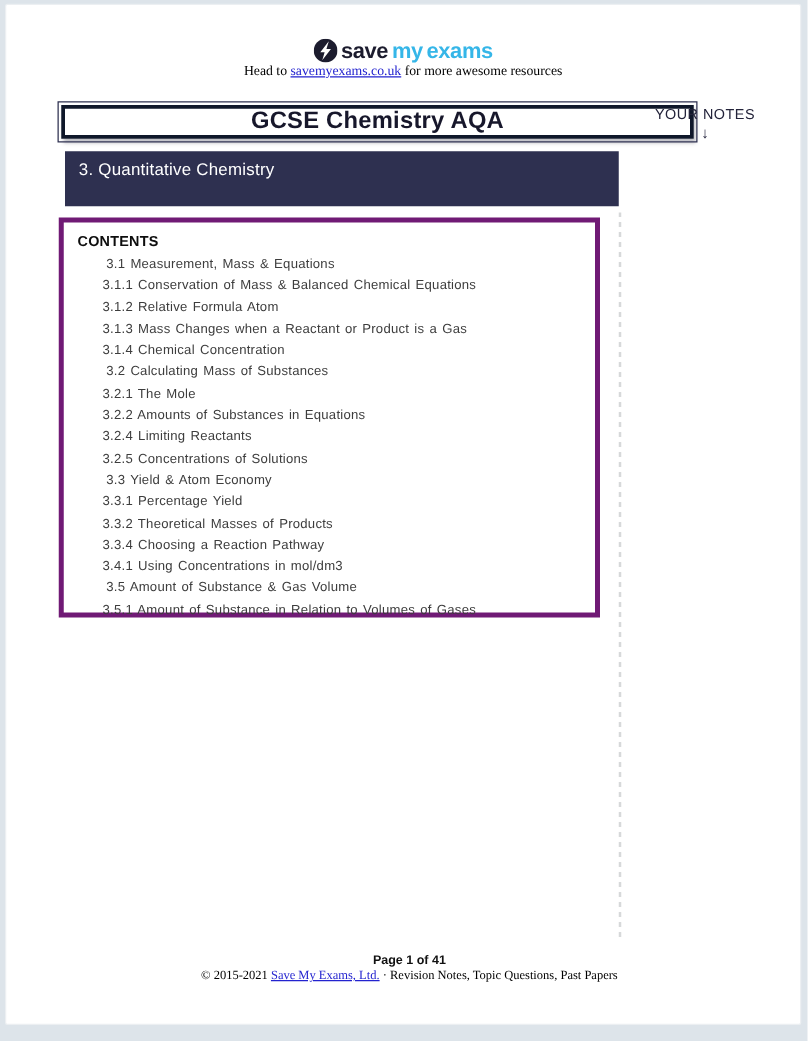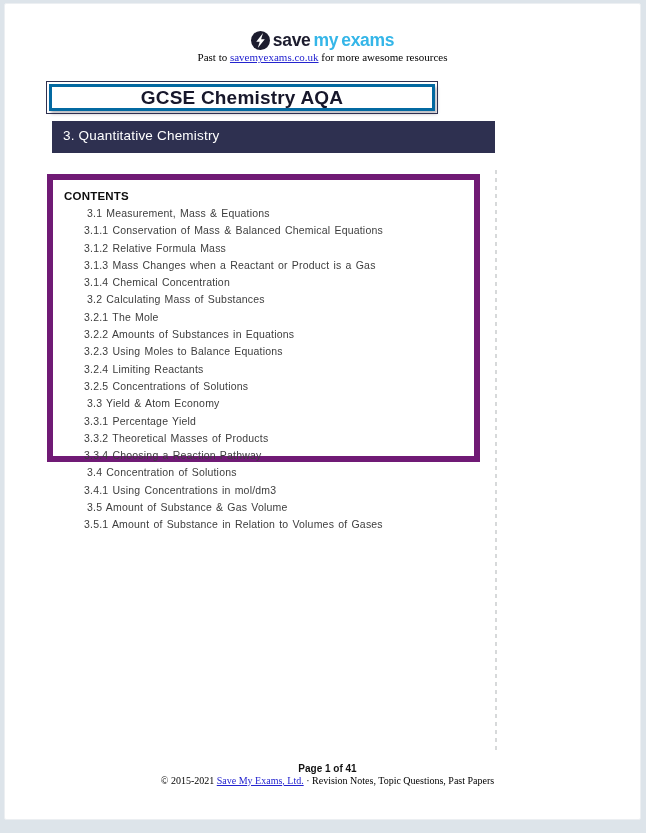--- a/index.html
+++ b/index.html
@@ -22,48 +22,48 @@
   .logo-save { color:#1c1c2e; }
   .logo-my { color:#35b6e8; margin-left:3px; }
   .logo-exams { color:#35b6e8; margin-left:3px; }
   .tagline {
     font-family:"Liberation Serif", serif;
     font-size:11px; color:#000; margin-top:1px;
   }
   .link { color:#2323cf; text-decoration:underline; cursor:pointer; }
   
   .title-box {
-    position:absolute; left:44px; top:80px; width:386px; height:27px;
+    position:absolute; left:44px; top:80px; width:506px; height:27px;
     background:#fff;
-    border:3px solid #0369a1;
+    border:3px solid #0f172a;
     outline:1px solid #2e3050; outline-offset:2px;
     box-shadow:2px 3px 3px rgba(110,110,125,.45);
-    display:flex; align-items:center; justify-content:center;
+    display:flex; align-items:flex-end; justify-content:center;
   }
   .title-box h1 {
     font-size:19px; font-weight:bold; color:#17172b; letter-spacing:0.2px;
   }
   .section-banner {
-    position:absolute; left:47px; top:117px; width:443px; height:32px;
+    position:absolute; left:47px; top:117px; width:443px; height:44px;
     background:#2e3050; color:#ffffff;
     font-size:13.5px; line-height:30px; padding-left:11px;
     letter-spacing:0.2px;
   }
   
   .your-notes { position:absolute; left:499px; top:82px; width:120px; text-align:center; }
   .your-notes-label { font-size:11.5px; color:#23233a; letter-spacing:0.4px; }
   .your-notes-arrow { font-size:12px; font-weight:bold; color:#1b1b35; margin-top:1px; }
   .divider {
     position:absolute; left:490px; top:166px; width:2px; height:582px;
     background:repeating-linear-gradient(to bottom, #d7d9da 0 4px, transparent 4px 8px);
   }
   
   .contents-box {
-    position:absolute; left:42px; top:170px; width:433px; height:288px;
-    border:6px solid #701a75; background:#fff;
+    position:absolute; left:42px; top:170px; width:433px; height:320px;
+    border:4px solid #701a75; background:#fff;
     padding:9px 10px 0 10px;
   }
   .contents-heading {
     font-size:11.5px; font-weight:bold; color:#0d0d0d;
     letter-spacing:0.2px; margin:1px 0 3px 1px;
   }
   .toc-item {
     font-size:10.5px; color:#3d3d3d; line-height:17.3px;
     letter-spacing:0.2px; word-spacing:1px; white-space:nowrap;
   }
@@ -88,52 +88,54 @@
         <svg viewBox="0 0 24 24" width="19" height="19" aria-hidden="true">
           <circle cx="12" cy="12" r="12" fill="#1c1c2e"></circle>
           <path d="M15.2 2.4 L6.6 13.6 h4.4 L8.6 21.6 l8.8-11.2 h-4.6 z" fill="#ffffff"></path>
         </svg>
       </span>
       <span class="logo-word logo-save">save</span>
       <span class="logo-word logo-my">my</span>
       <span class="logo-word logo-exams">exams</span>
     </div>
     <div class="tagline">
-      <span>Past to </span><a class="link" href="#">savemyexams.co.uk</a><span> for more awesome resources</span>
+      <span>Head to </span><a class="link" href="#">savemyexams.co.uk</a><span> for more awesome resources</span>
     </div>
   </div>
 
   <div class="title-box">
     <h1>GCSE Chemistry AQA</h1>
   </div>
 
   <div class="section-banner">3. Quantitative Chemistry</div>
 
+  <div class="your-notes">
+    <div class="your-notes-label">YOUR NOTES</div>
+    <div class="your-notes-arrow">↓</div>
+  </div>
 
   <div class="divider"></div>
 
   <div class="contents-box">
     <div class="contents-heading">CONTENTS</div>
     <div id="toc-list">
         <div class="toc-item level-1">3.1 Measurement, Mass &amp; Equations</div>
         <div class="toc-item level-2">3.1.1 Conservation of Mass &amp; Balanced Chemical Equations</div>
-        <div class="toc-item level-2">3.1.2 Relative Formula Mass</div>
+        <div class="toc-item level-2">3.1.2 Relative Formula Atom</div>
         <div class="toc-item level-2">3.1.3 Mass Changes when a Reactant or Product is a Gas</div>
         <div class="toc-item level-2">3.1.4 Chemical Concentration</div>
         <div class="toc-item level-1">3.2 Calculating Mass of Substances</div>
         <div class="toc-item level-2">3.2.1 The Mole</div>
         <div class="toc-item level-2">3.2.2 Amounts of Substances in Equations</div>
-        <div class="toc-item level-2">3.2.3 Using Moles to Balance Equations</div>
         <div class="toc-item level-2">3.2.4 Limiting Reactants</div>
         <div class="toc-item level-2">3.2.5 Concentrations of Solutions</div>
         <div class="toc-item level-1">3.3 Yield &amp; Atom Economy</div>
         <div class="toc-item level-2">3.3.1 Percentage Yield</div>
         <div class="toc-item level-2">3.3.2 Theoretical Masses of Products</div>
         <div class="toc-item level-2">3.3.4 Choosing a Reaction Pathway</div>
-        <div class="toc-item level-1">3.4 Concentration of Solutions</div>
         <div class="toc-item level-2">3.4.1 Using Concentrations in mol/dm3</div>
         <div class="toc-item level-1">3.5 Amount of Substance &amp; Gas Volume</div>
         <div class="toc-item level-2">3.5.1 Amount of Substance in Relation to Volumes of Gases</div>
       </div>
   </div>
 
   <div class="footer">
     <div class="page-info">Page 1 of 41</div>
     <div class="copyright">
       <span>© 2015-2021 </span><a class="link" href="#">Save My Exams, Ltd.</a><span> · Revision Notes, Topic Questions, Past Papers</span>

